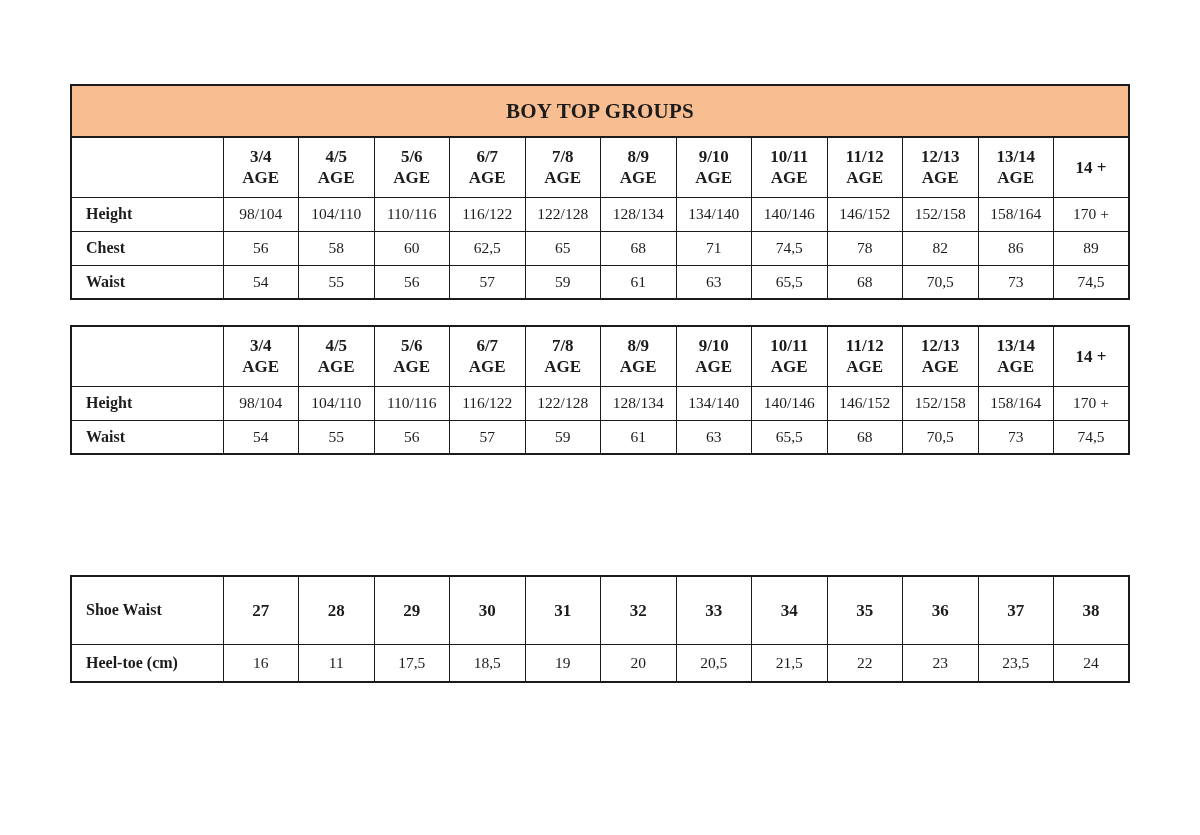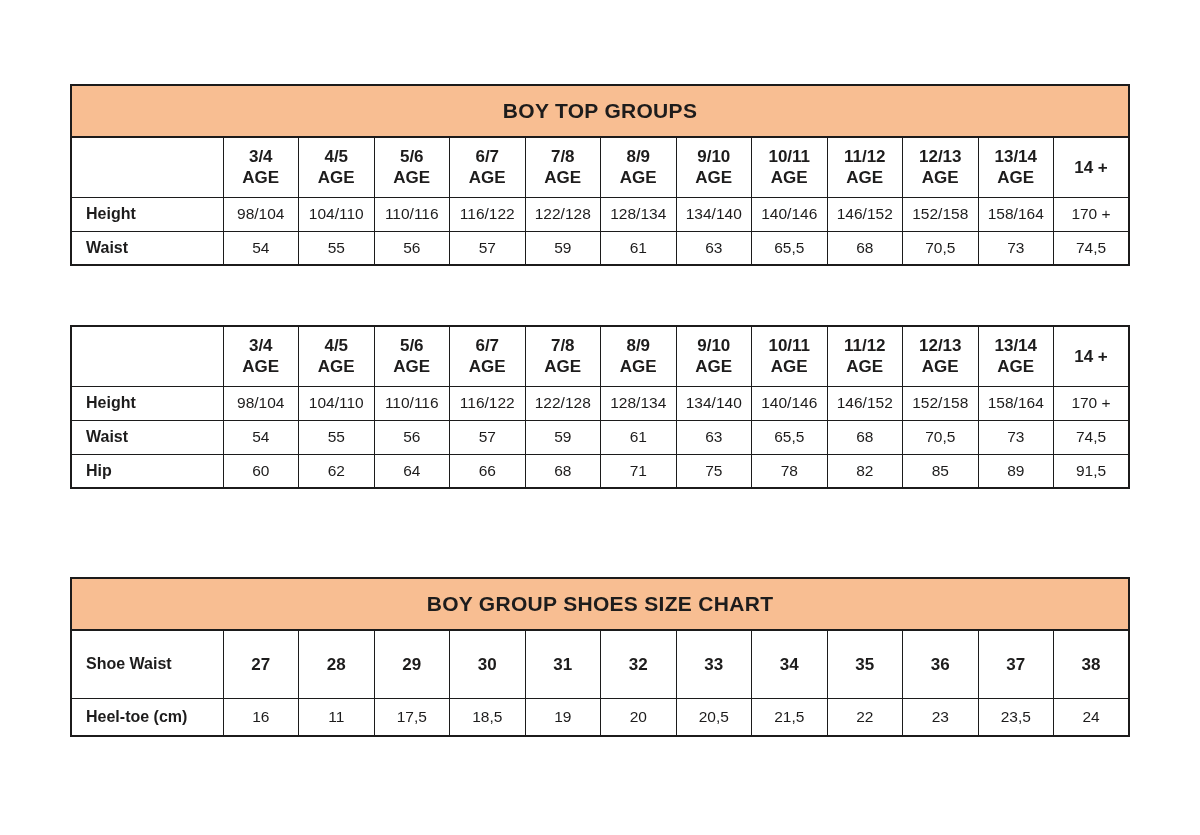--- a/index.html
+++ b/index.html
@@ -9,21 +9,21 @@
     --page_bg:#FFFFFF;
   }
   *{box-sizing:border-box;}
   html,body{margin:0;padding:0;}
   body{
     width:1200px;height:835px;
     background:var(--page_bg);
     font-family:"Liberation Sans","DejaVu Sans",sans-serif;
     color:var(--text);
   }
-  .canvas{position:relative;width:1200px;height:832px;overflow:hidden;}
+  .canvas{position:relative;width:1200px;height:832px;overflow:hidden;font-family:Liberation Serif, serif;}
   .size-table{position:absolute;left:70px;width:1060px;}
   #t0{top:84px;}
   #t1{top:327px;}
   #t2{top:577px;}
   .title-bar{
     height:54px;
     background:var(--header_bg);
     border:2px solid var(--border);
     display:flex;align-items:center;justify-content:center;
     font-weight:bold;font-size:21px;letter-spacing:0.3px;
@@ -112,20 +112,35 @@
             <td class="val">122/128</td>
             <td class="val">128/134</td>
             <td class="val">134/140</td>
             <td class="val">140/146</td>
             <td class="val">146/152</td>
             <td class="val">152/158</td>
             <td class="val">158/164</td>
             <td class="val">170 +</td>
           </tr>
           <tr>
+            <td class="row-label">Chest</td>
+            <td class="val">56</td>
+            <td class="val">58</td>
+            <td class="val">60</td>
+            <td class="val">62,5</td>
+            <td class="val">65</td>
+            <td class="val">68</td>
+            <td class="val">71</td>
+            <td class="val">74,5</td>
+            <td class="val">78</td>
+            <td class="val">82</td>
+            <td class="val">86</td>
+            <td class="val">89</td>
+          </tr>
+          <tr>
             <td class="row-label">Waist</td>
             <td class="val">54</td>
             <td class="val">55</td>
             <td class="val">56</td>
             <td class="val">57</td>
             <td class="val">59</td>
             <td class="val">61</td>
             <td class="val">63</td>
             <td class="val">65,5</td>
             <td class="val">68</td>
@@ -195,41 +210,25 @@
             <td class="val">57</td>
             <td class="val">59</td>
             <td class="val">61</td>
             <td class="val">63</td>
             <td class="val">65,5</td>
             <td class="val">68</td>
             <td class="val">70,5</td>
             <td class="val">73</td>
             <td class="val">74,5</td>
           </tr>
-          <tr>
-            <td class="row-label">Hip</td>
-            <td class="val">60</td>
-            <td class="val">62</td>
-            <td class="val">64</td>
-            <td class="val">66</td>
-            <td class="val">68</td>
-            <td class="val">71</td>
-            <td class="val">75</td>
-            <td class="val">78</td>
-            <td class="val">82</td>
-            <td class="val">85</td>
-            <td class="val">89</td>
-            <td class="val">91,5</td>
-          </tr>
         </tbody>
       </table>
   </section>
 
   <section class="size-table table-2" id="t2">
-    <div class="title-bar">BOY GROUP SHOES SIZE CHART</div>
     <table>
         <colgroup>
           <col style="width: 152px;">
           <col>
           <col>
           <col>
           <col>
           <col>
           <col>
           <col>

